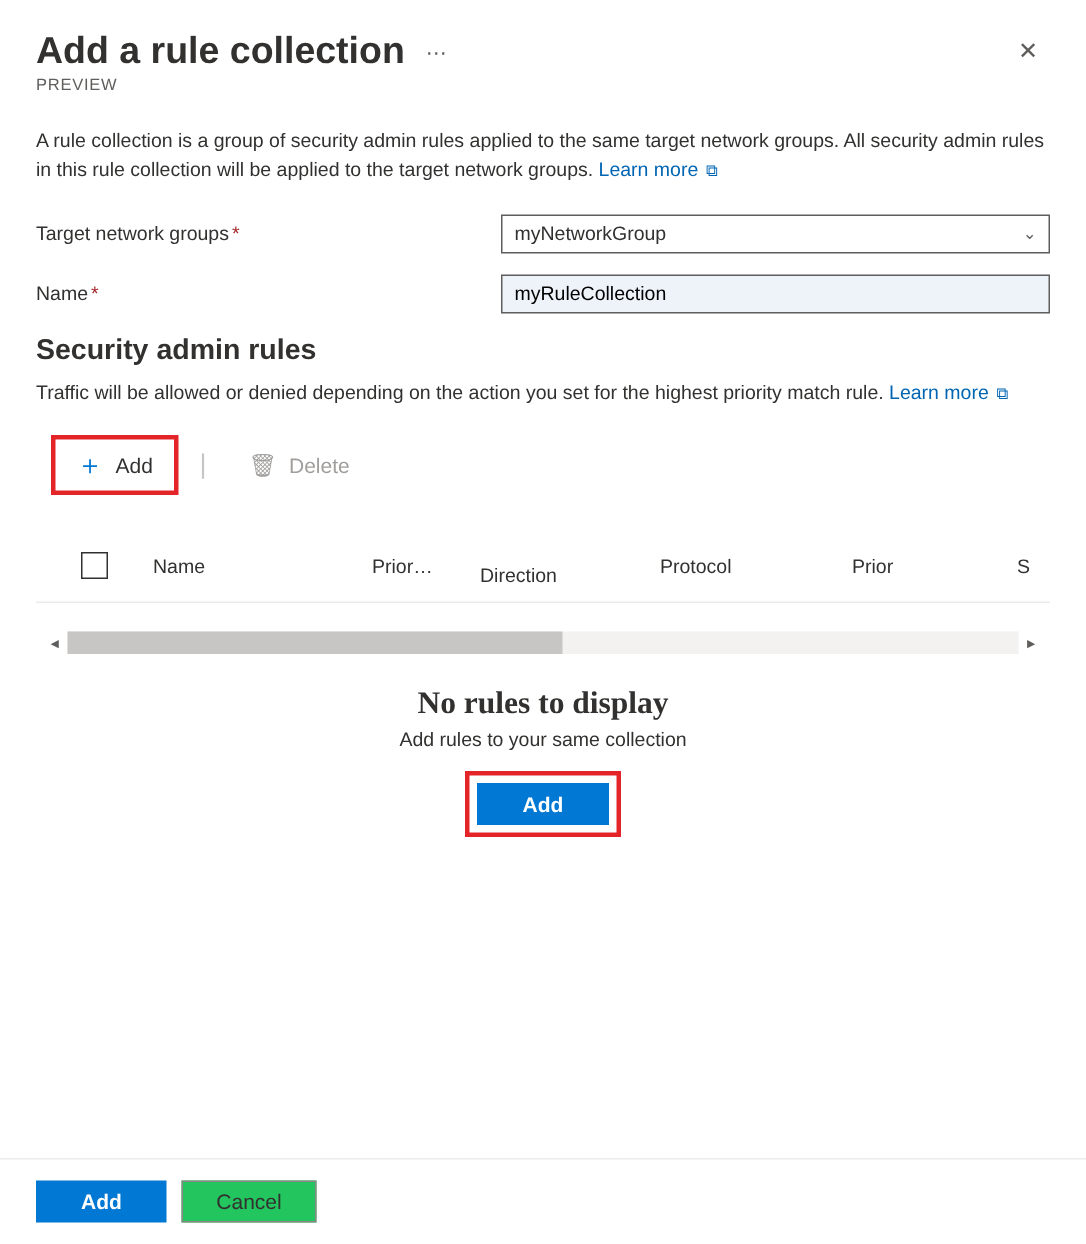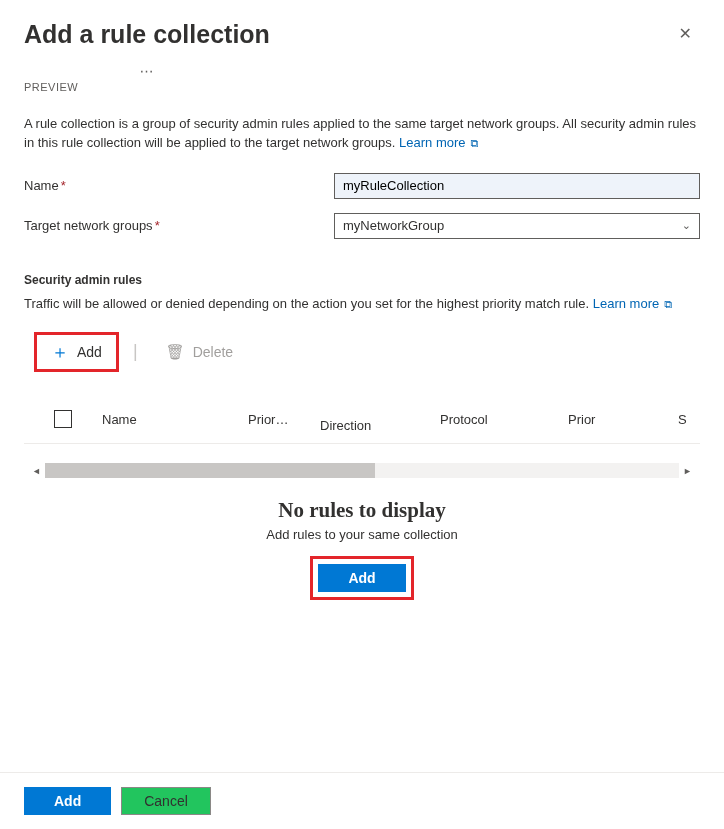--- a/index.html
+++ b/index.html
@@ -17,21 +17,21 @@
       height: 100%;
       display: flex;
       flex-direction: column;
     }
     .header {
       display: flex;
       align-items: flex-start;
       justify-content: space-between;
       margin-bottom: 2px;
     }
-    .header-left { display: flex; align-items: center; gap: 14px; flex-direction: column; }
+    .header-left { display: flex; align-items: center; gap: 14px; }
     .title {
       font-size: 25px;
       font-weight: 600;
       color: #323130;
     }
     .more-icon { color: #605e5c; font-size: 14px; cursor: pointer; letter-spacing: 1px;}
     .close-icon { font-size: 16px; cursor: pointer; color: #605e5c; padding: 4px 8px;}
     .preview {
       font-size: 11px;
       color: #605e5c;
@@ -77,23 +77,22 @@
       padding: 0 8px;
       font-size: 13px;
       background: #fff;
       display: flex;
       align-items: center;
       justify-content: space-between;
       cursor: pointer;
     }
     .chev { color: #605e5c; font-size: 11px;}
     .section-title {
-      font-size: 12px;
-      font-weight: 600;
-      margin-top: 20px;
+      font-size: 19px;
+      font-weight: 600;
       margin-bottom: 8px;
     }
     .section-desc {
       font-size: 13px;
       color: #323130;
       line-height: 1.45;
       margin-bottom: 18px;
     }
     .toolbar {
       display: flex;
@@ -221,35 +220,35 @@
     <div class="close-icon">✕</div>
   </div>
   <div class="preview">PREVIEW</div>
 
   <div class="desc">
     <span>A rule collection is a group of security admin rules applied to the same target network groups. All security admin rules in this rule collection will be applied to the target network groups. </span><span class="link"><span>Learn more</span><span class="ext-icon"> ⧉</span></span>
   </div>
 
   <div class="form-row">
     <div class="form-label">
-      <span>Name</span><span class="req">*</span>
-    </div>
-    <input class="text-input" type="text" value="myRuleCollection" style="">
-  </div>
-
-  <div class="form-row">
-    <div class="form-label">
       <span>Target network groups</span><span class="req">*</span>
     </div>
     <div class="select-wrap">
       <div class="select-input">
         <span>myNetworkGroup</span>
         <span class="chev">⌄</span>
       </div>
     </div>
+  </div>
+
+  <div class="form-row">
+    <div class="form-label">
+      <span>Name</span><span class="req">*</span>
+    </div>
+    <input class="text-input" type="text" value="myRuleCollection" style="">
   </div>
 
   <div class="section-title">Security admin rules</div>
   <div class="section-desc">
     <span>Traffic will be allowed or denied depending on the action you set for the highest priority match rule. </span><span class="link"><span>Learn more</span><span class="ext-icon"> ⧉</span></span>
   </div>
 
   <div class="toolbar">
     <div class="tb-btn tb-add-highlight">
       <span class="plus-icon">＋</span>

